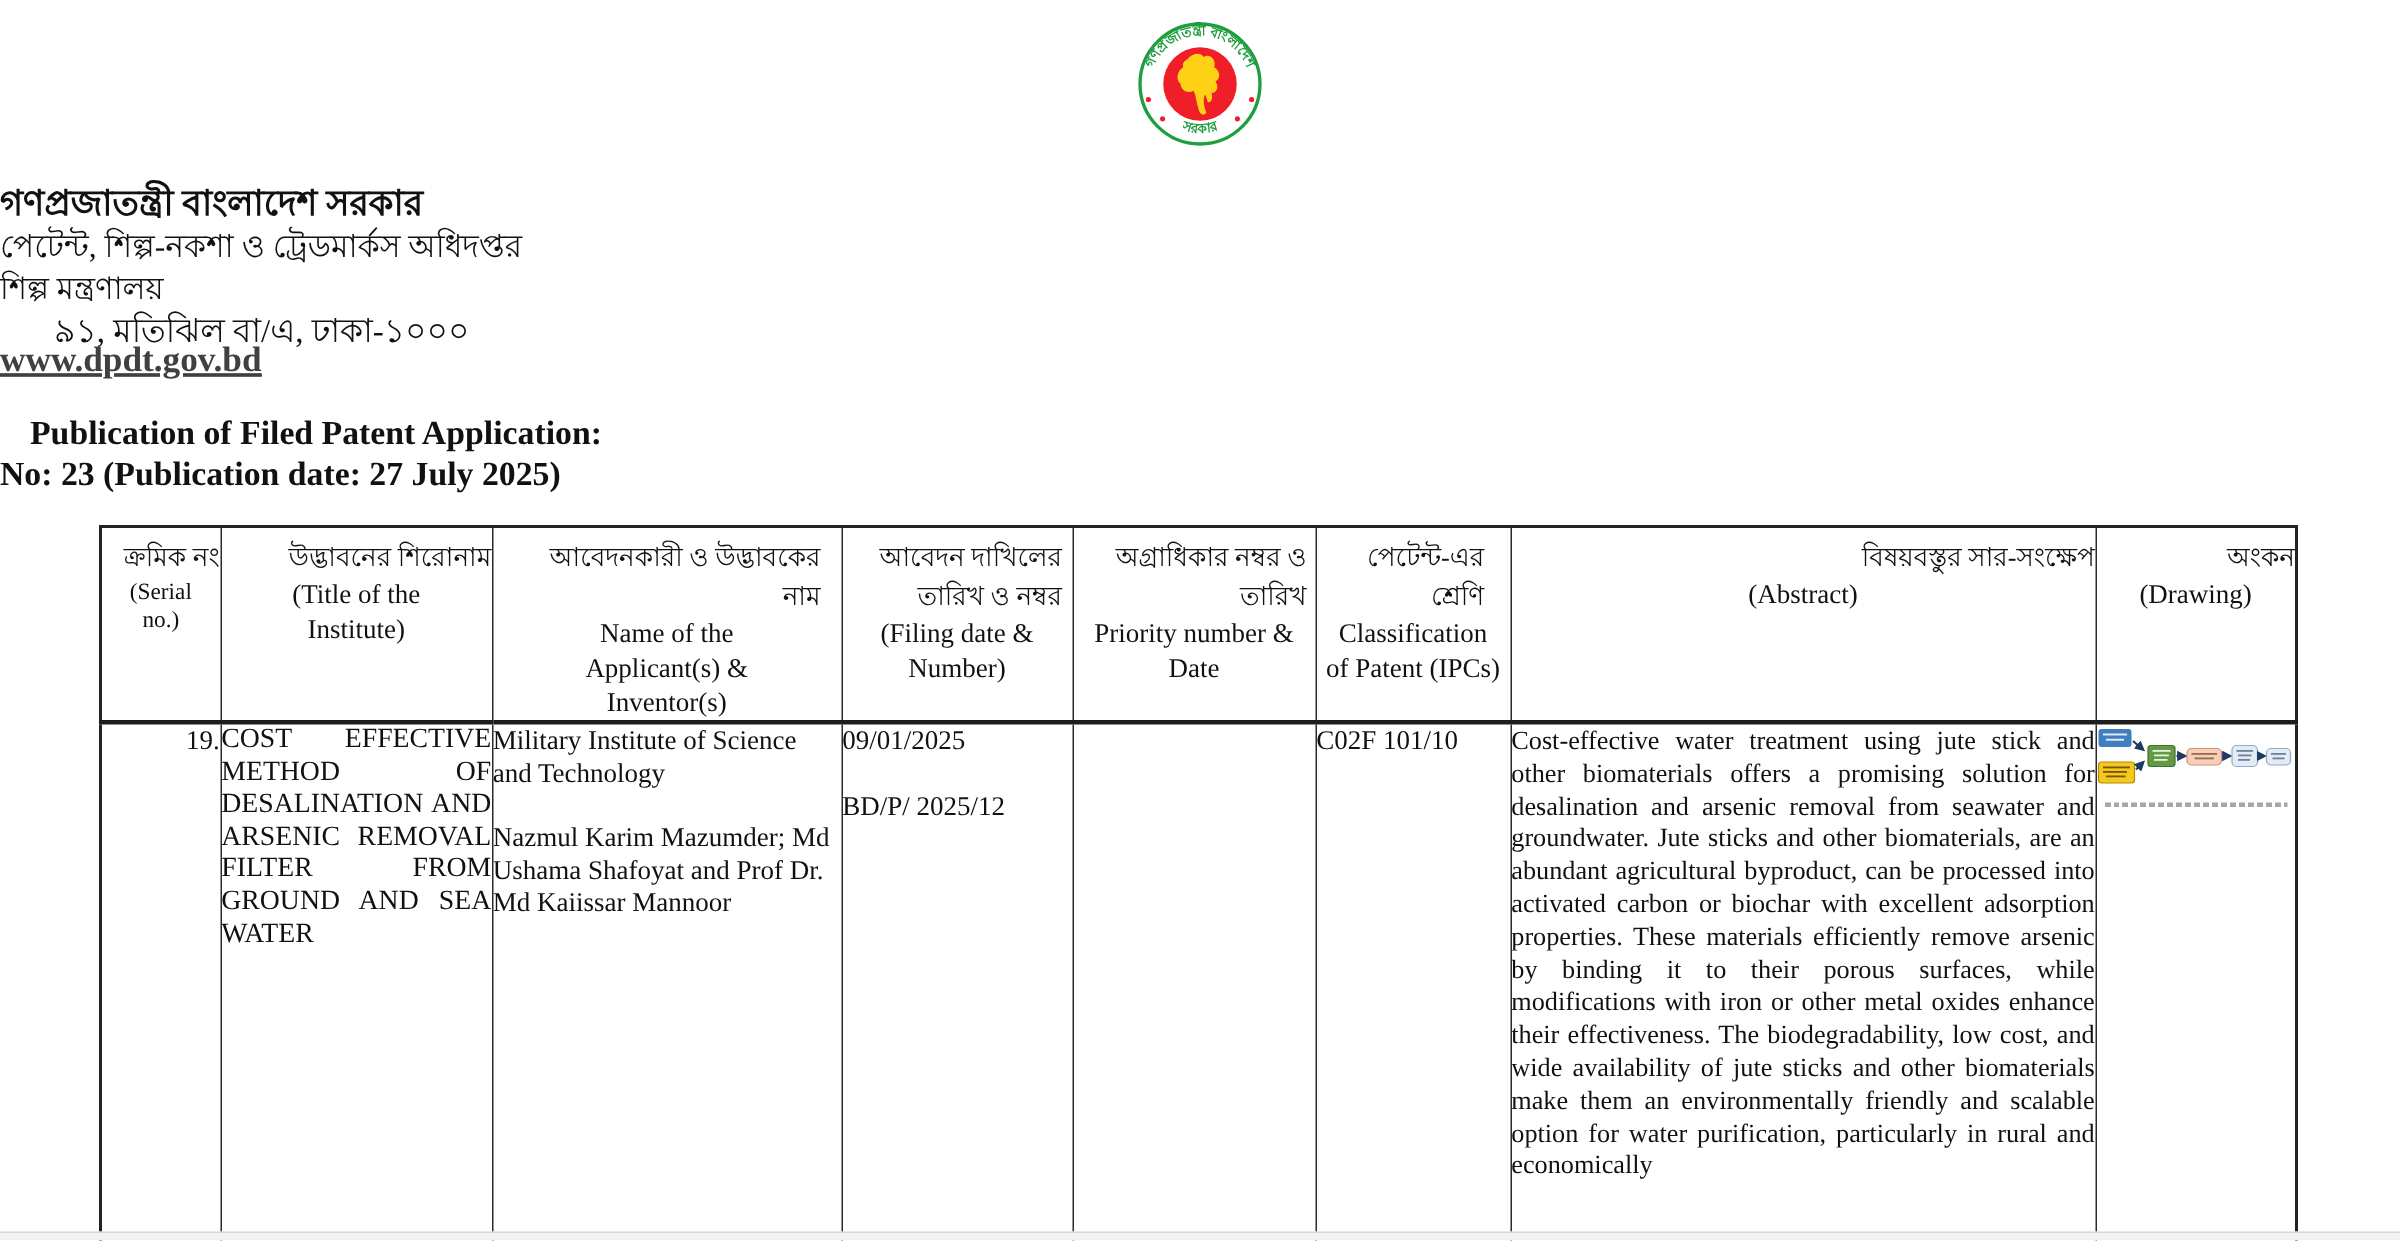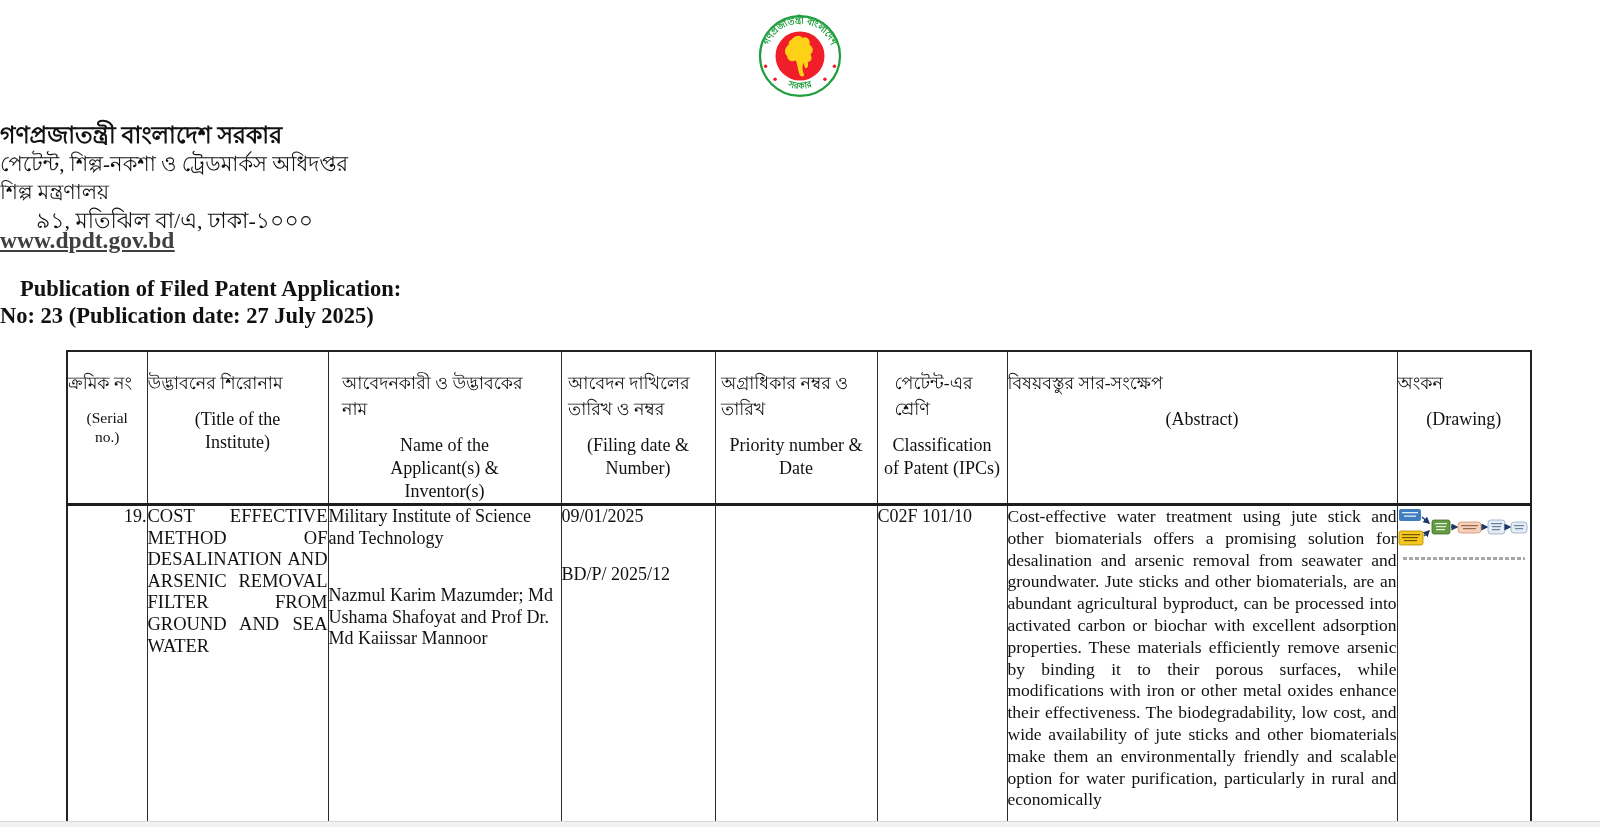--- a/index.html
+++ b/index.html
@@ -23,35 +23,35 @@
     position:absolute;top:350px;left:66px;width:1464px;
     border-collapse:collapse;table-layout:fixed;
     border:2.5px solid #222;
   }
   table.pub th,table.pub td{
     border:1.8px solid #2b2b2b;
     vertical-align:top;padding:0;overflow:hidden;
   }
   tr.hdr{height:126px;}
   tr.hdr th{border-bottom:3.5px solid #1d1d1d;font-weight:normal;padding-top:6px;}
-  .hbn{font-size:17.5px;line-height:26px;text-align:left;margin:12px auto;}
+  .hbn{font-size:17.5px;line-height:26px;text-align:right;margin:0 auto;}
   .hen{font-size:18px;line-height:23px;text-align:center;margin:1px auto 0;}
   .w55{max-width:58px;} .w130{max-width:132px;} .w160{max-width:162px;}
   .w140{max-width:142px;} .w110{max-width:118px;}
   .sm{font-size:15.5px;line-height:19px;}
 
   tr.datarow{height:480px;}
   td.c-serial{text-align:right;font-size:18px;padding:6px 8px 0 0;}
   td.c-title{font-size:18.5px;line-height:21.6px;text-align:justify;padding:5px 8px 0 9px;}
   td.c-appl{font-size:18px;line-height:21.6px;padding:5px 8px 0 10px;}
   td.c-filing{font-size:18px;line-height:21.6px;padding:5px 4px 0 10px;}
   td.c-class{font-size:18px;padding:5px 4px 0 10px;}
   td.c-abstract{font-size:17.5px;line-height:21.8px;text-align:justify;padding:5px 9px 0 10px;}
   td.c-draw{padding:4px 1px 0 2px;}
-  .gap-above{margin-top:36px;}
+  .gap-above{margin-top:22px;}
 
   #flow-caption{
     width:122px;height:3px;margin:3px auto 0;opacity:.75;
     background:repeating-linear-gradient(90deg,#8a8a8a 0 4px,rgba(0,0,0,0) 4px 6px);
   }
   #bottom-strip{
     position:absolute;left:0;bottom:0;width:100%;height:5px;
     background:#f2f2f4;border-top:1px solid #d8d8da;z-index:6;
   }
 </style>

